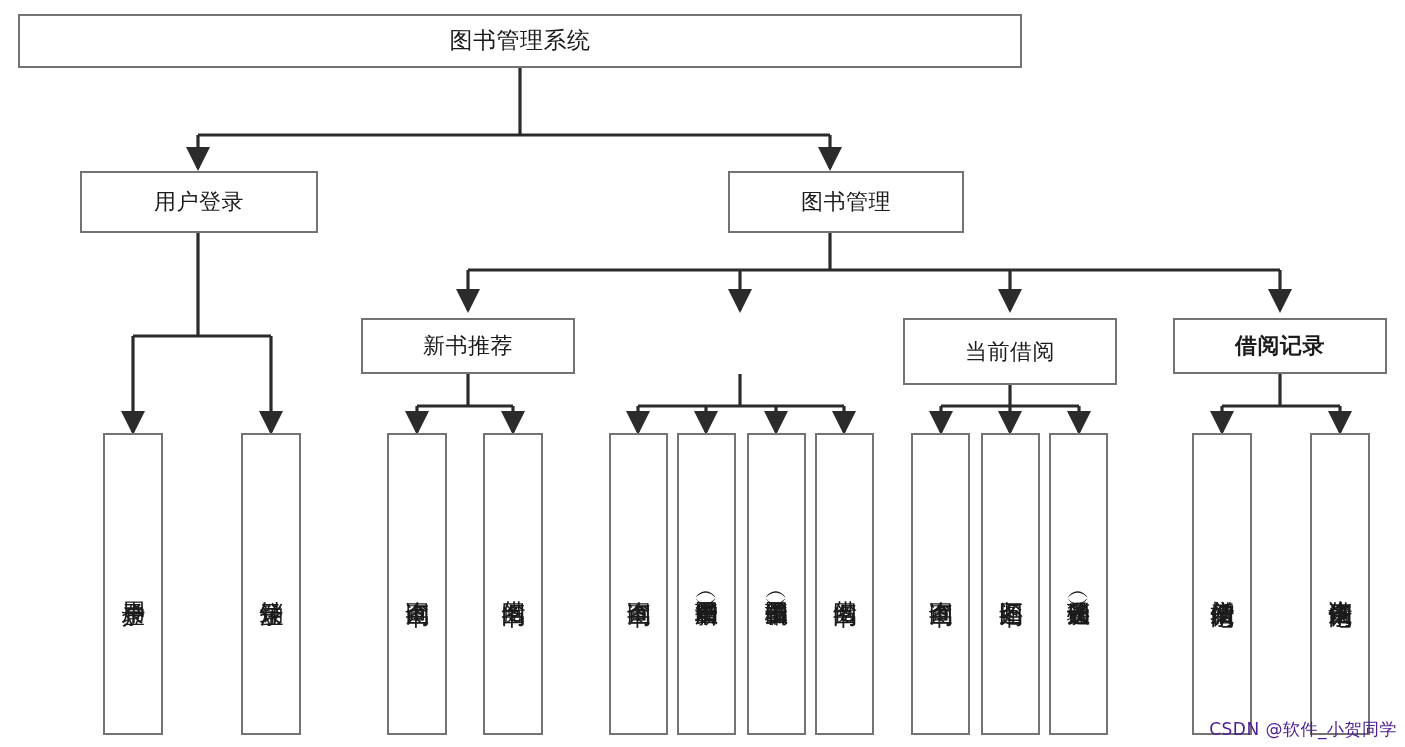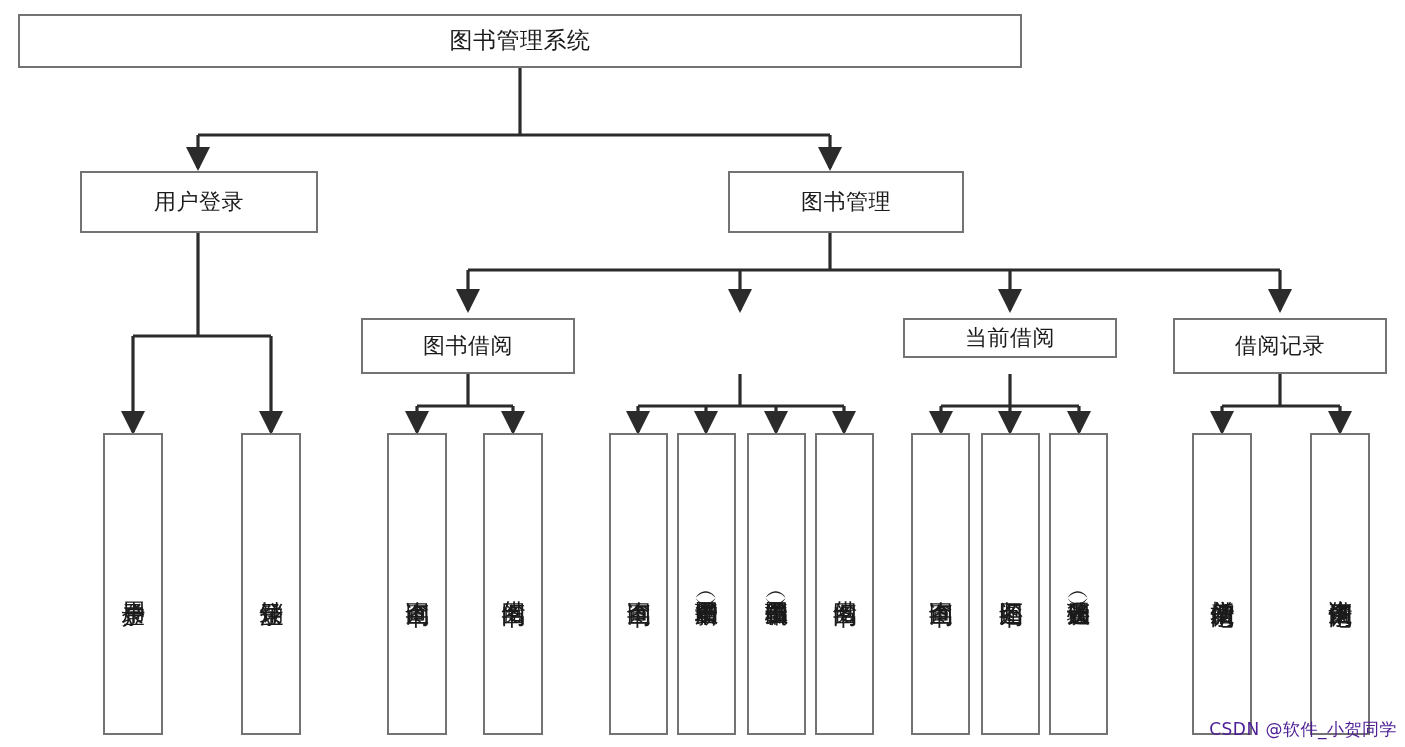--- a/index.html
+++ b/index.html
@@ -146,29 +146,29 @@
 
   <div class="node horiz" style="left:80px; top:171px; width:238px; height:62px;">
     <span class="label">用户登录</span>
   </div>
 
   <div class="node horiz" style="left:712px; top:171px; width:236px; height:62px;margin-left:16px;">
     <span class="label">图书管理</span>
   </div>
 
   <div class="node horiz" style="left:361px; top:318px; width:214px; height:56px;">
-    <span class="label">图书借阅</span>
-  </div>
-
-
-  <div class="node horiz" style="left:903px; top:318px; width:214px; height:40px;">
+    <span class="label">新书推荐</span>
+  </div>
+
+
+  <div class="node horiz" style="left:903px; top:318px; width:214px; height:67px;">
     <span class="label">当前借阅</span>
   </div>
 
-  <div class="node horiz" style="left:1173px; top:318px; width:214px; height:56px;">
+  <div class="node horiz" style="left:1173px; top:318px; width:214px; height:56px;font-weight:bold;">
     <span class="label">借阅记录</span>
   </div>
 
   <div class="node vert" style="left:103px; top:433px; width:60px; height:302px;">
     <span class="label">用户登录</span>
   </div>
 
   <div class="node vert" style="left:241px; top:433px; width:60px; height:302px;">
     <span class="label">注销登录</span>
   </div>

